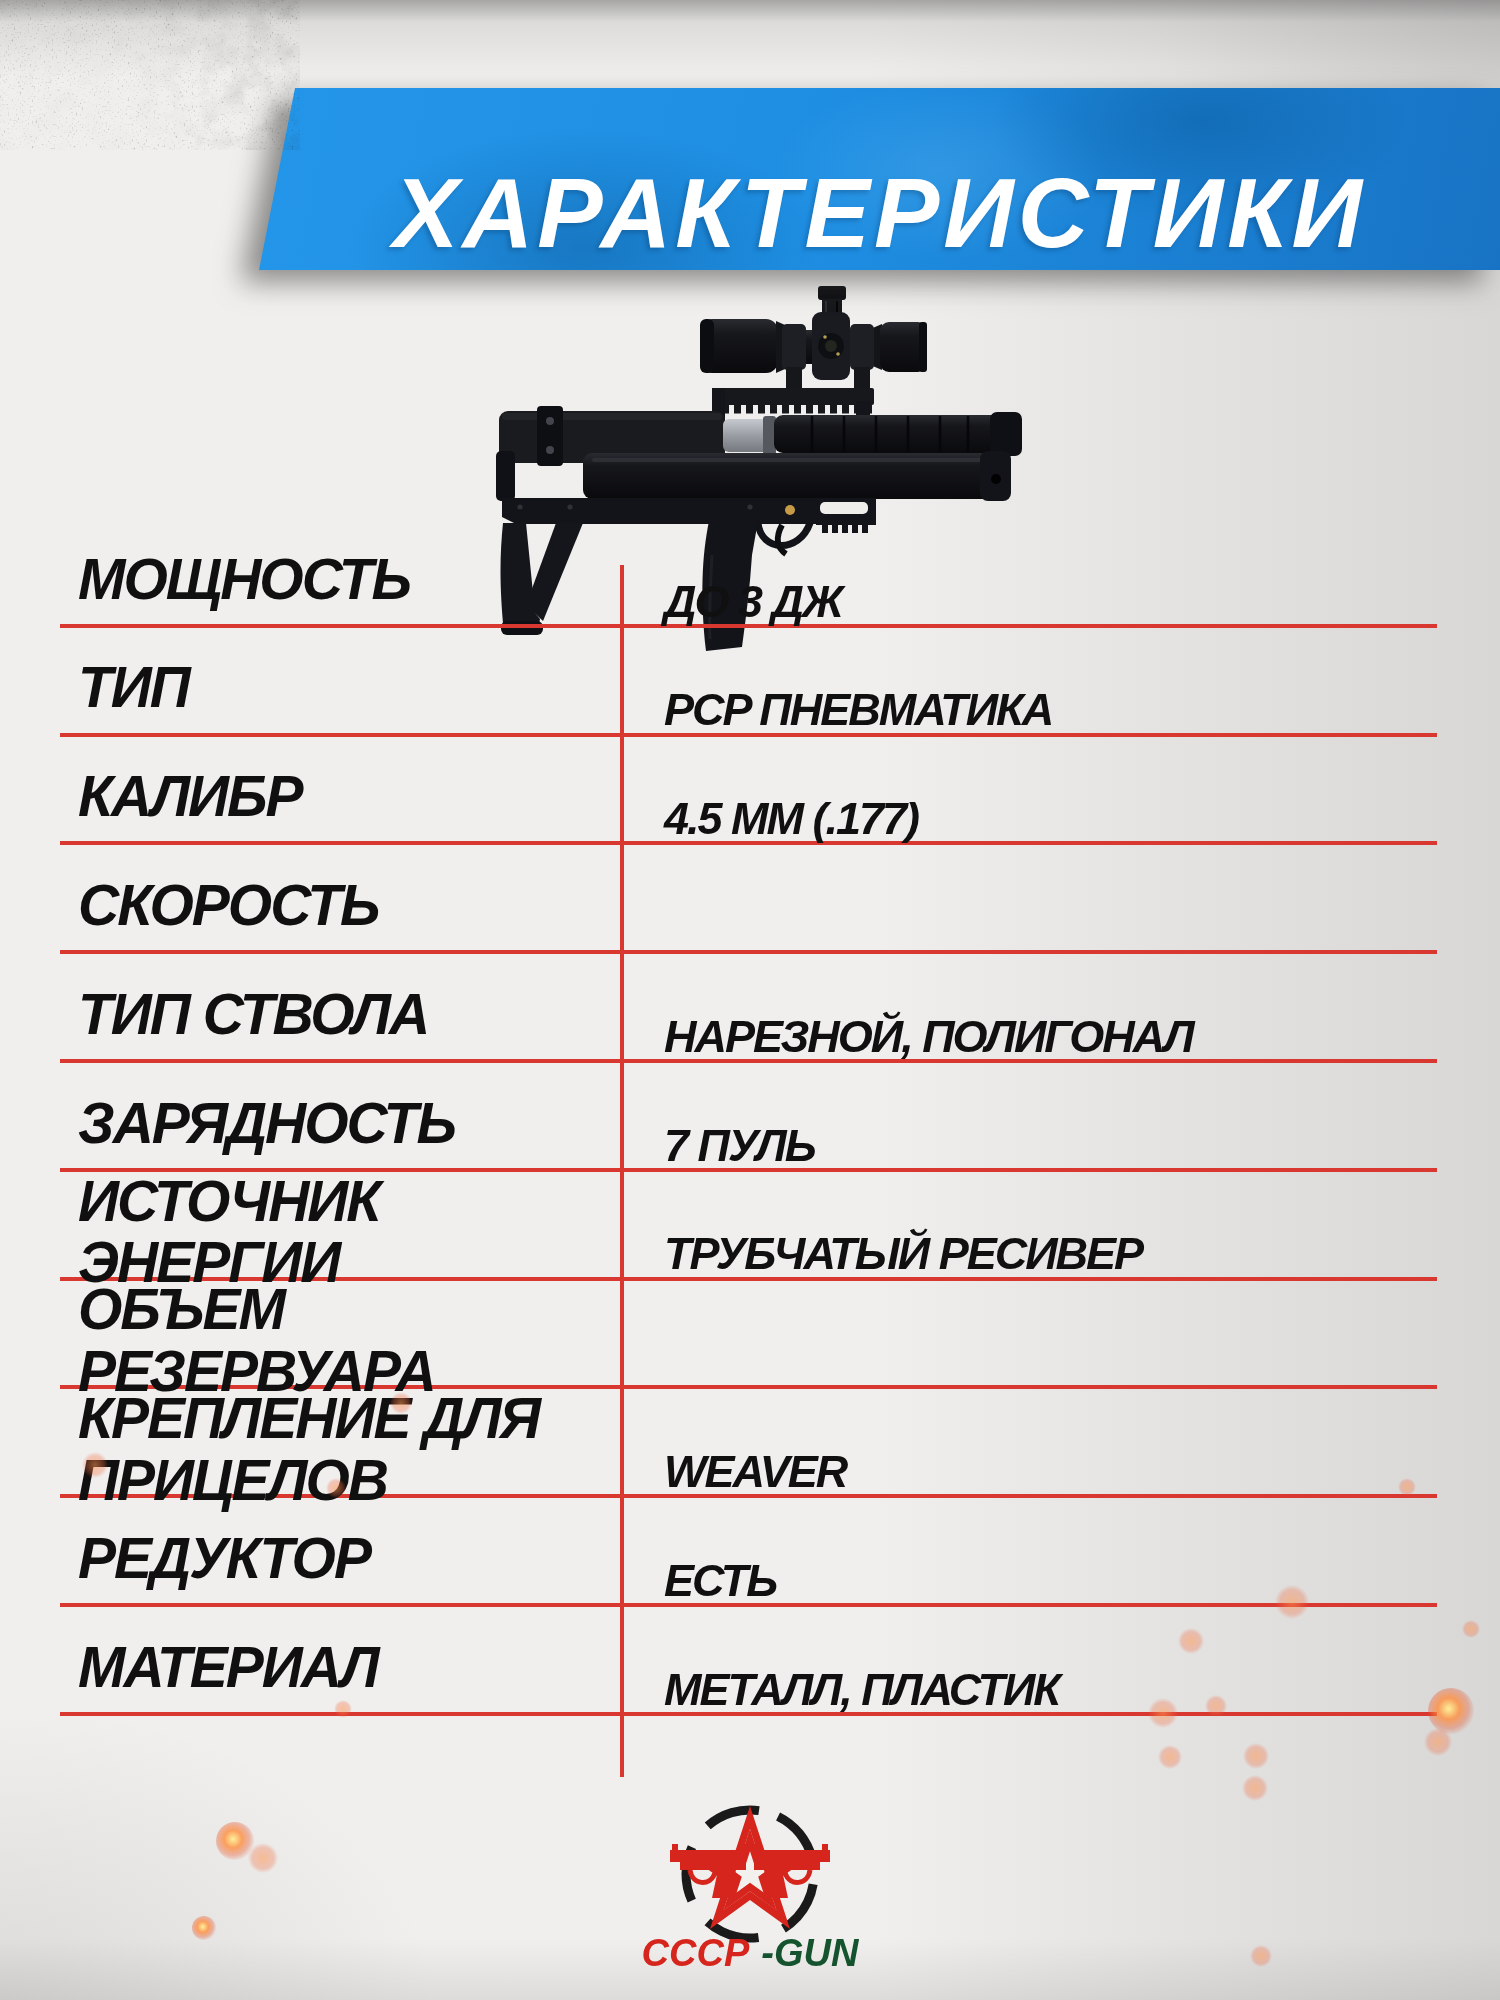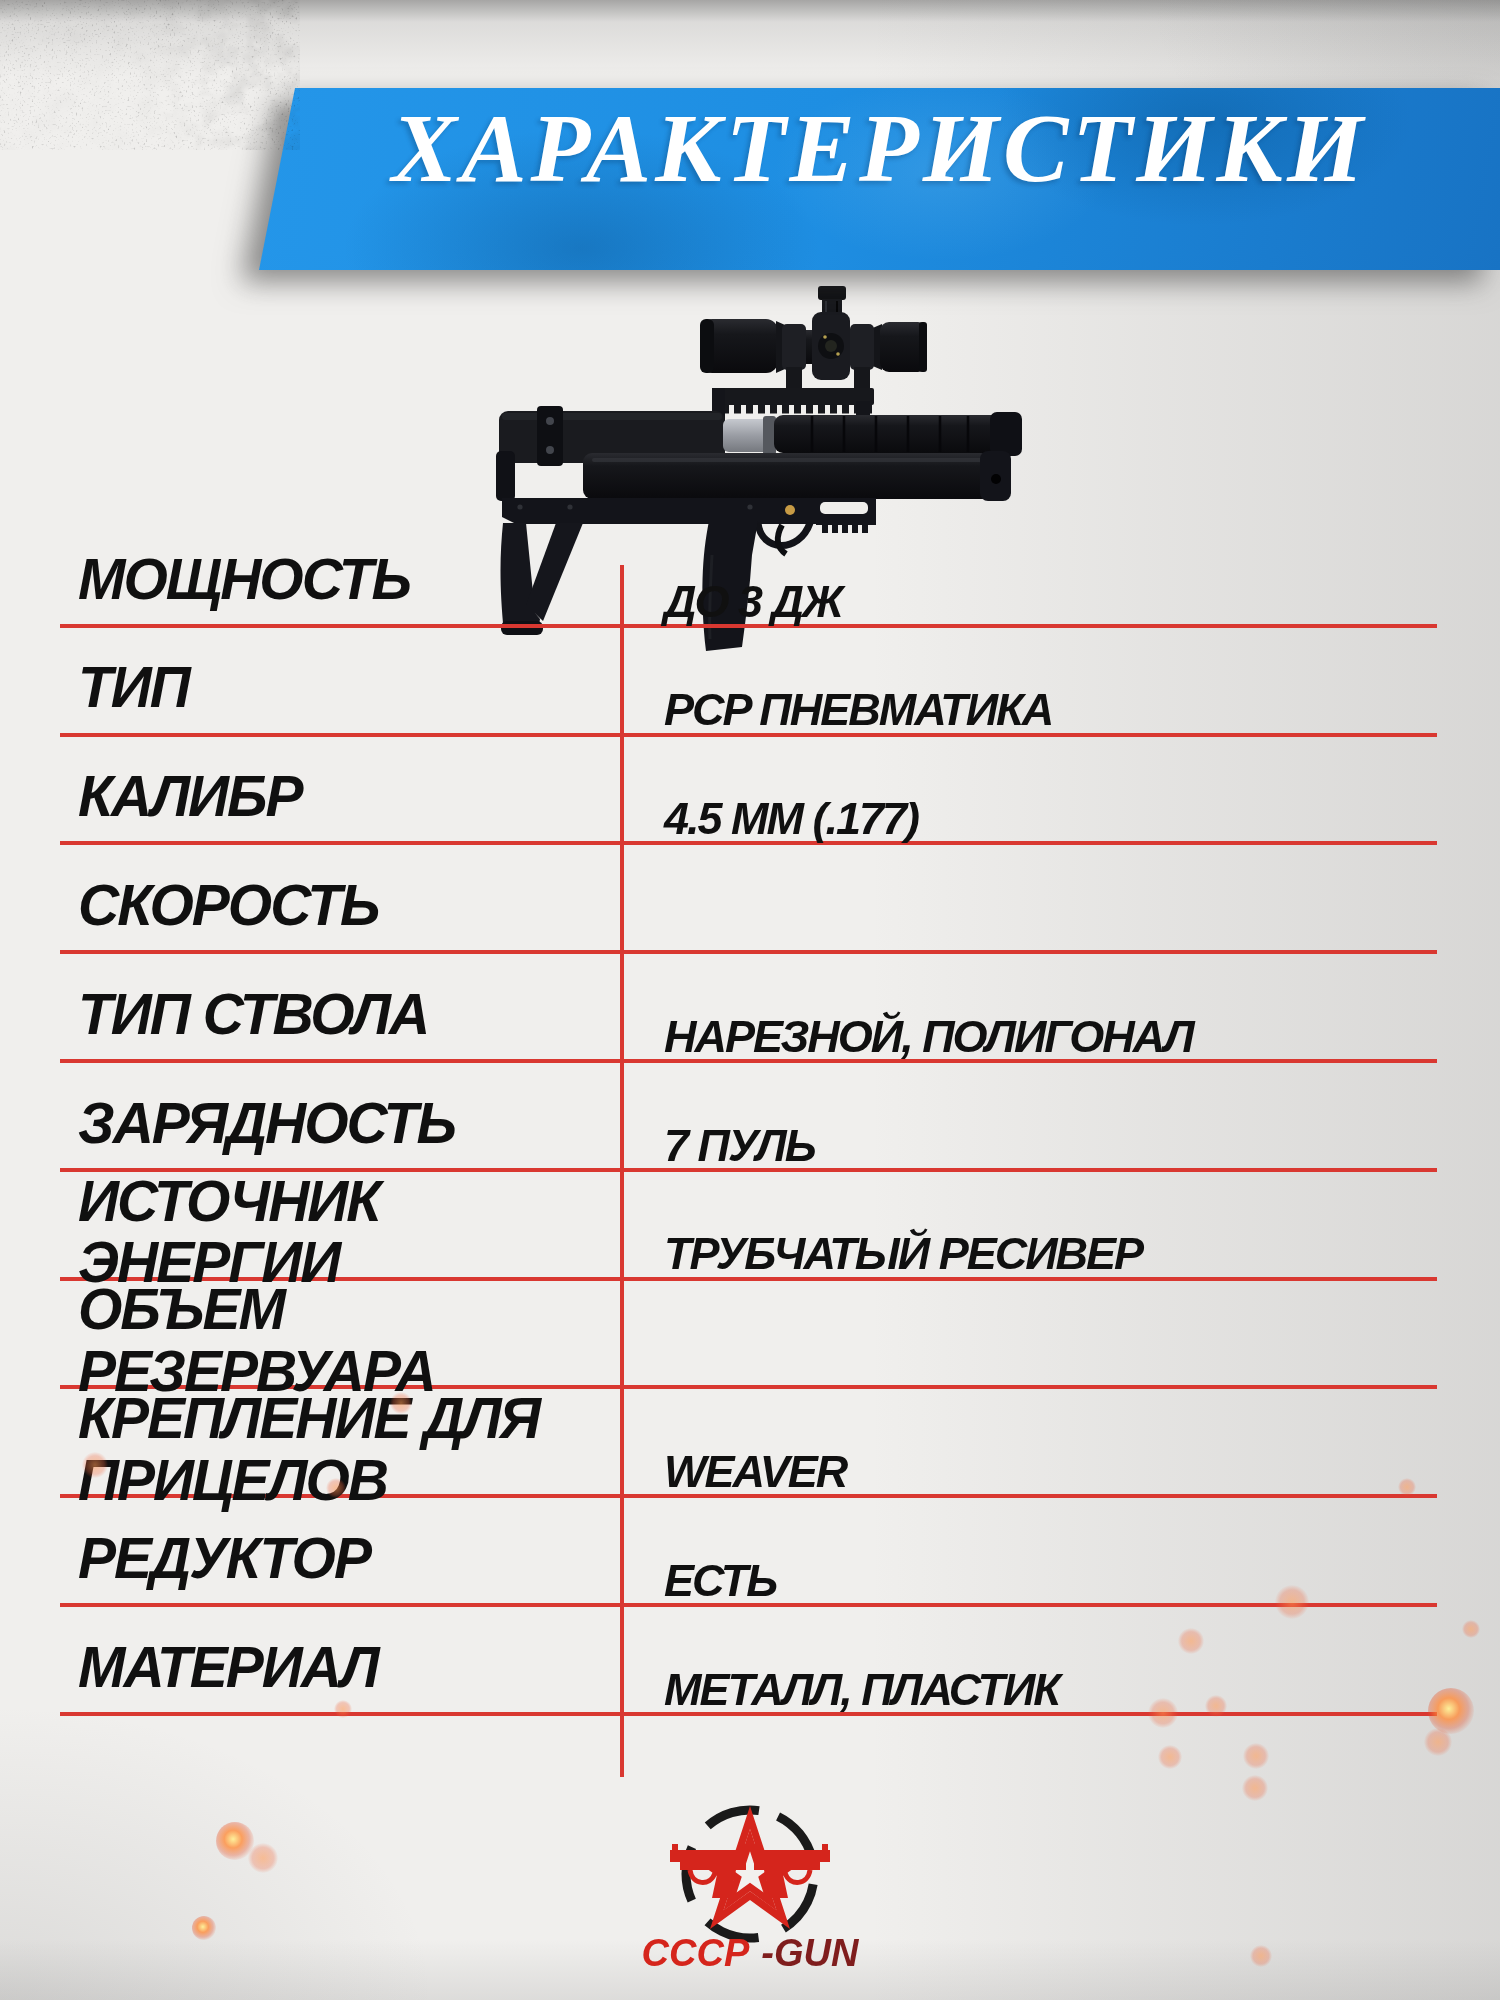--- a/index.html
+++ b/index.html
@@ -24,21 +24,21 @@
   .banner{position:absolute;left:259px;top:88px;width:1241px;height:182px;z-index:5;
     filter:drop-shadow(-18px 12px 14px rgba(55,55,55,.55));}
   .banner-inner{
     width:100%;height:100%;
     clip-path:polygon(36px 0,100% 0,100% 100%,0 100%);
     background-image:
       radial-gradient(300px 150px at 76% 18%,rgba(8,84,146,.42),rgba(8,84,146,0) 70%),
       radial-gradient(340px 170px at 26% 88%,rgba(10,78,138,.38),rgba(10,78,138,0) 70%),
       radial-gradient(240px 130px at 55% 45%,rgba(120,200,248,.22),rgba(120,200,248,0) 70%),
       linear-gradient(100deg,#2496e9 0%,var(--banner_blue,#1e8ee2) 45%,#1873c4 100%);
-    display:flex;align-items:flex-start;justify-content:center;font-family:Liberation Serif, serif;
+    display:flex;align-items:flex-end;justify-content:center;
   }
   .page-title{
     margin:0;color:#ffffff;font-size:98px;font-weight:bold;font-style:italic;
     letter-spacing:4px;white-space:nowrap;padding-top:4px;
     text-shadow:-3px 3px 4px rgba(0,40,80,.25);
   }
 
   
   .rifle{position:absolute;left:420px;top:255px;width:720px;height:400px;z-index:4;}
 
@@ -68,21 +68,21 @@
   .ember.bright{
     background:radial-gradient(circle at 45% 45%,rgba(255,240,150,.95),rgba(255,140,60,.8) 30%,rgba(230,80,40,.35) 55%,rgba(230,80,40,0) 75%);}
 
   
   .logo{position:absolute;left:640px;top:1790px;width:220px;height:160px;z-index:12;}
   .brand-text{
     position:absolute;left:0;right:0;top:1932px;text-align:center;z-index:12;
     font-size:38px;font-weight:bold;font-style:italic;letter-spacing:0px;
   }
   .brand-red{color:var(--logo_red,#d5251c);}
-  .brand-black{color:#7f1d1d;margin-left:12px;}
+  .brand-black{color:#14532d;margin-left:12px;}
 </style>
 </head>
 <body>
 
 <div class="page">
 
   <div class="shade shade-top"></div>
   <div class="shade shade-right"></div>
   <div class="shade shade-bottom"></div>
   <div class="shade shade-corner"></div>

